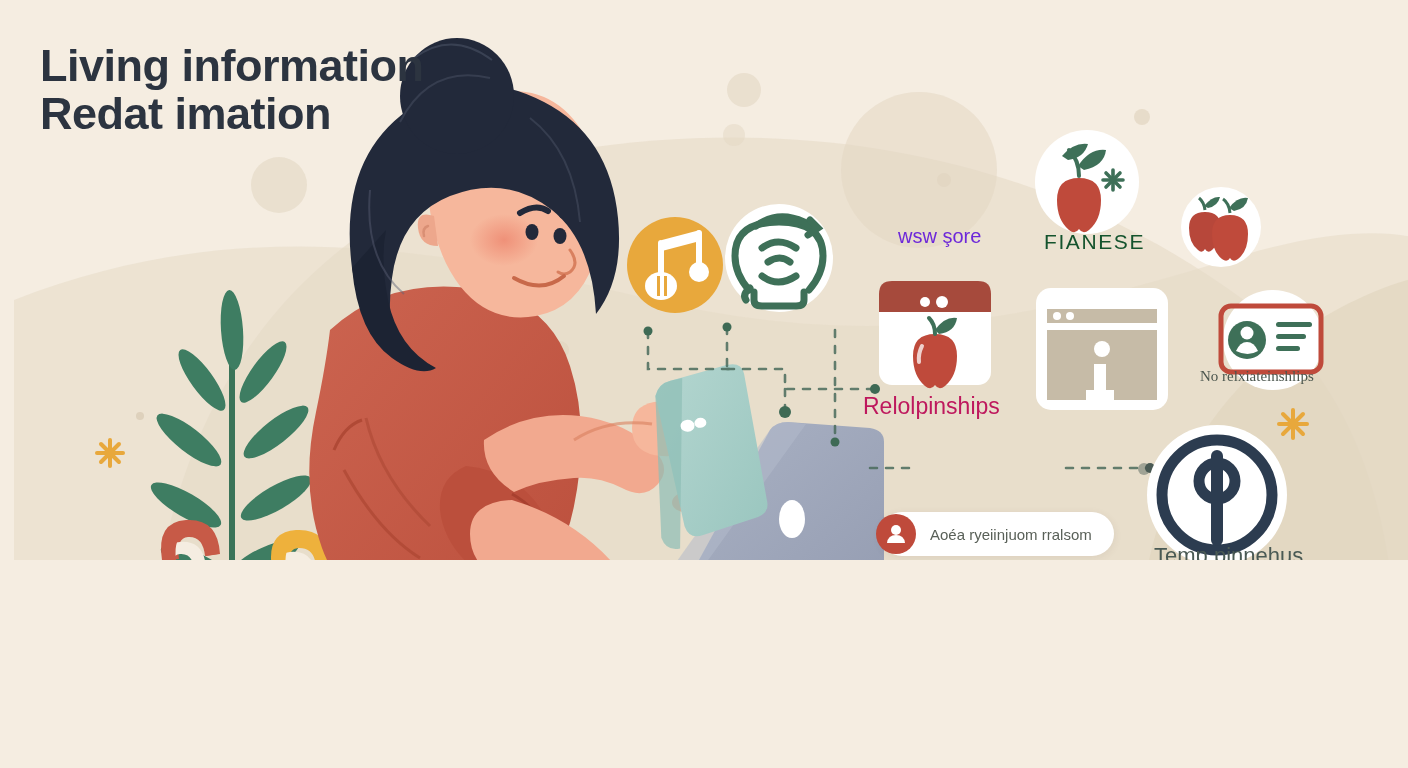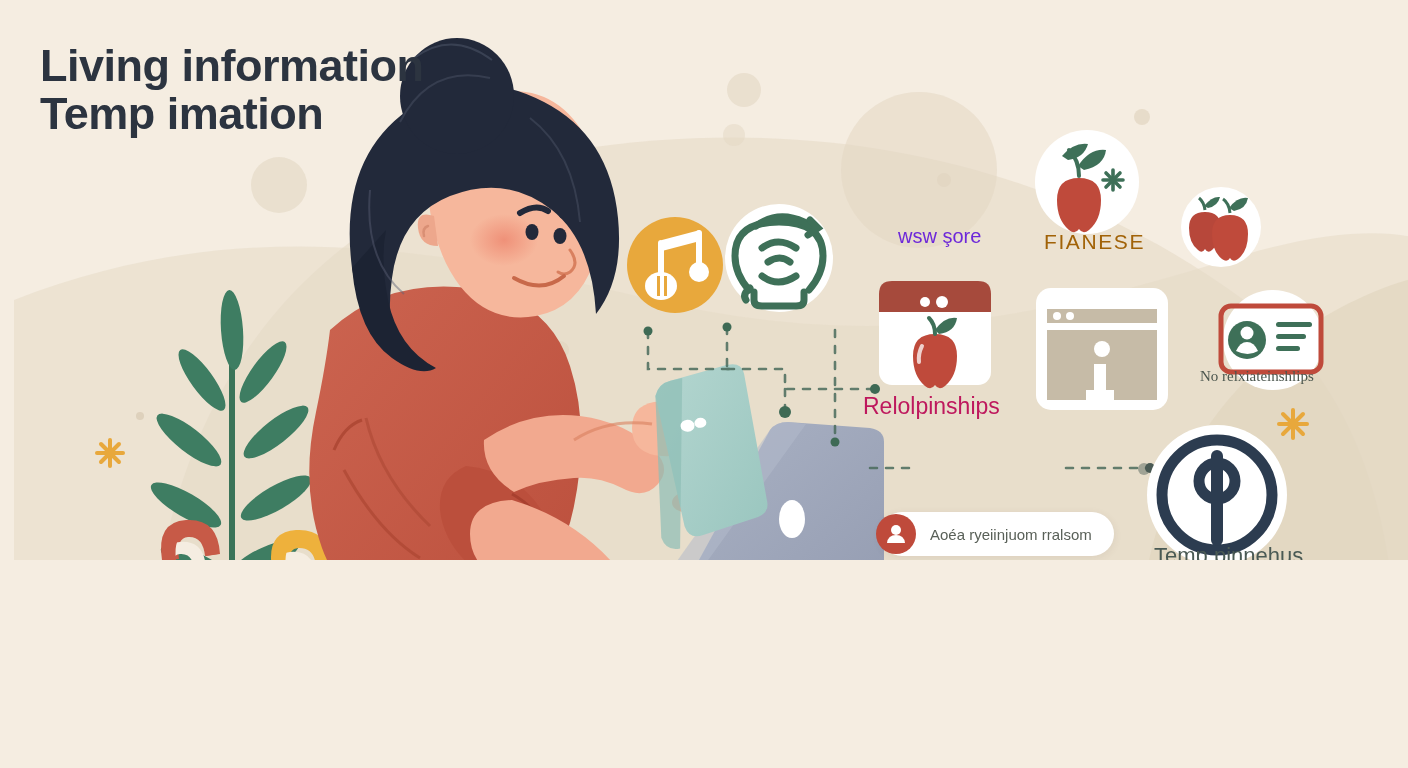--- a/index.html
+++ b/index.html
@@ -17,21 +17,21 @@
     position:absolute;left:26px;top:42px;z-index:40;
     color:#2C3440;font-weight:bold;letter-spacing:-.5px;
     line-height:1.06;
   }
   .title-l1{font-size:45px;display:block;}
   .title-l2{font-size:45px;display:block;}
 
   
   .lbl{position:absolute;z-index:38;color:#41514C;white-space:nowrap;}
   .lbl-wsw{left:884px;top:225px;font-size:20px;color:#6d28d9;}
-  .lbl-fianese{left:1030px;top:230px;font-size:21px;letter-spacing:1.6px;color:#a16207;}
+  .lbl-fianese{left:1030px;top:230px;font-size:21px;letter-spacing:1.6px;color:#14532d;}
   .lbl-rel{left:849px;top:393px;font-size:23px;color:#be185d;}
   .lbl-norel{left:1186px;top:368px;font-size:15px;color:#4B564E;font-family:Liberation Serif, serif;}
   .lbl-redat{left:1140px;top:543px;font-size:22px;color:#4A5A54;}
 
   
   .pill{
     position:absolute;z-index:39;display:flex;align-items:center;
     background:#FFFFFF;border-radius:26px;height:44px;
     box-shadow:0 2px 8px rgba(90,70,50,.09);
   }
@@ -394,21 +394,21 @@
                  q-2,-10 -6,-10 q-4,0 -6,10 Z" fill="#EEB13C"></path>
         <path d="M1258,698 q14,-10 22,-2 q-8,12 -22,6 Z" fill="#3E7058"></path>
         <path d="M1246,718 q-2,8 0,14" fill="none" stroke="#FFFFFF" stroke-width="3" stroke-linecap="round" opacity=".6"></path>
       </g>
 
     </g>
   </svg>
 
   <div class="title-block">
     <span class="title-l1">Living information</span>
-    <span class="title-l2">Temp imation</span>
+    <span class="title-l2">Redat imation</span>
   </div>
 
   <div class="lbl lbl-wsw">wsw şore</div>
   <div class="lbl lbl-fianese">FIANESE</div>
   <div class="lbl lbl-rel">Relolpinships</div>
   <div class="lbl lbl-norel">No relxiateinshlips</div>
   <div class="lbl lbl-redat">Temp pinnehus</div>
 
 
   <div class="pill pill-b">

